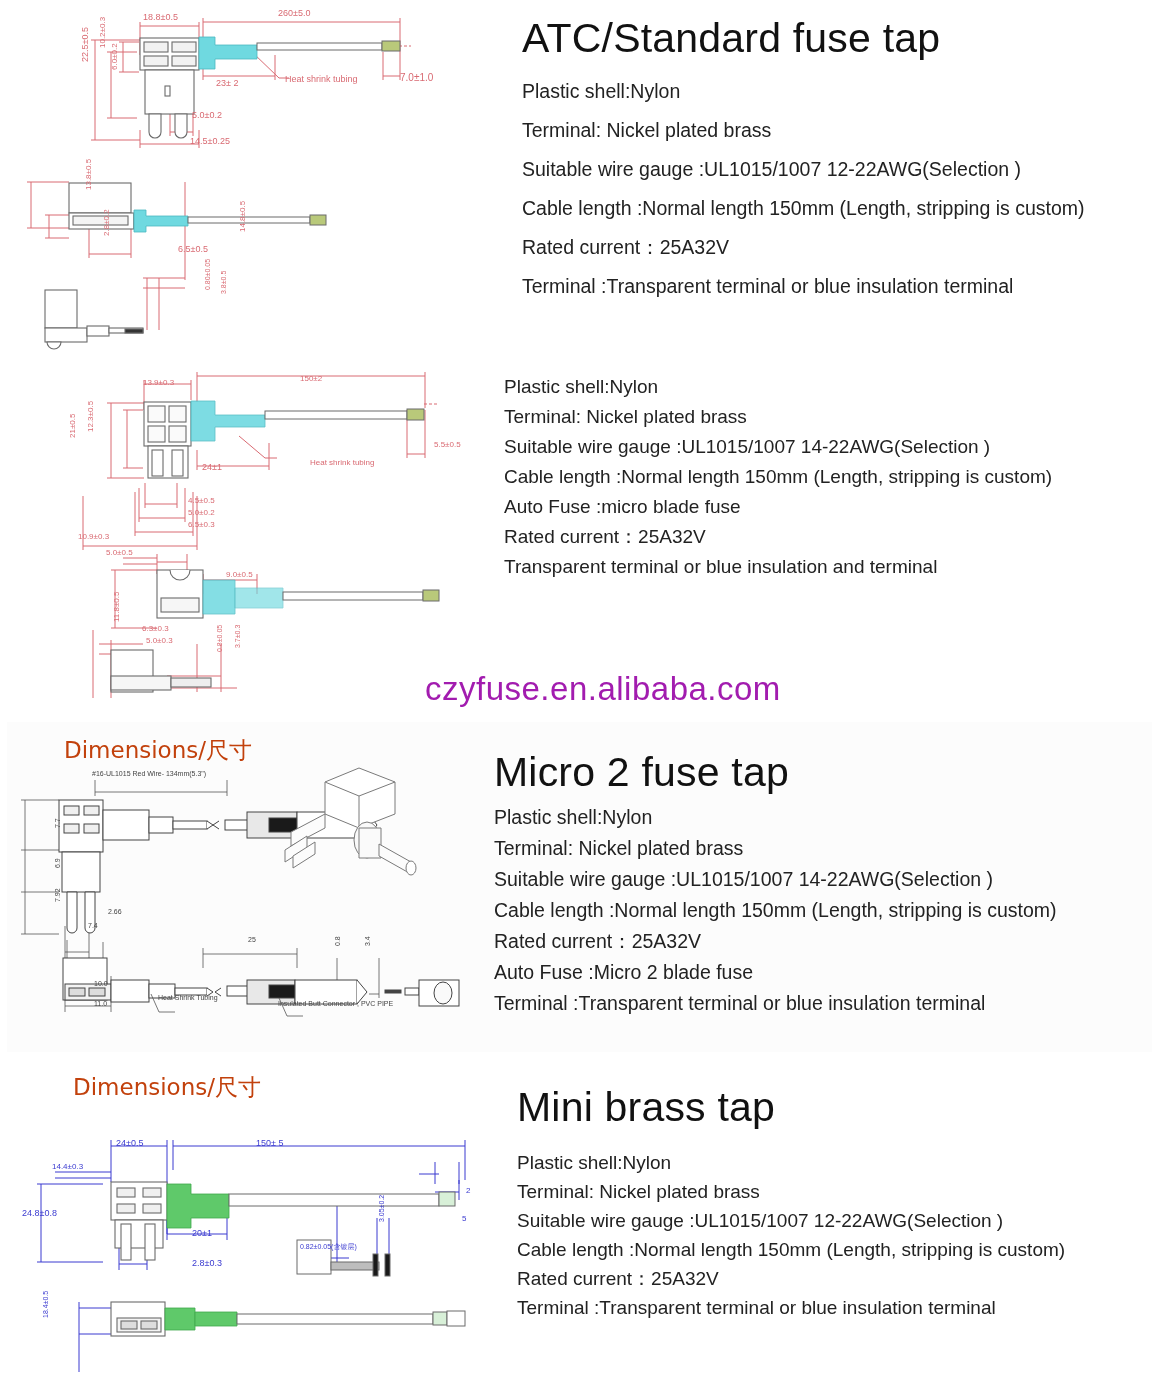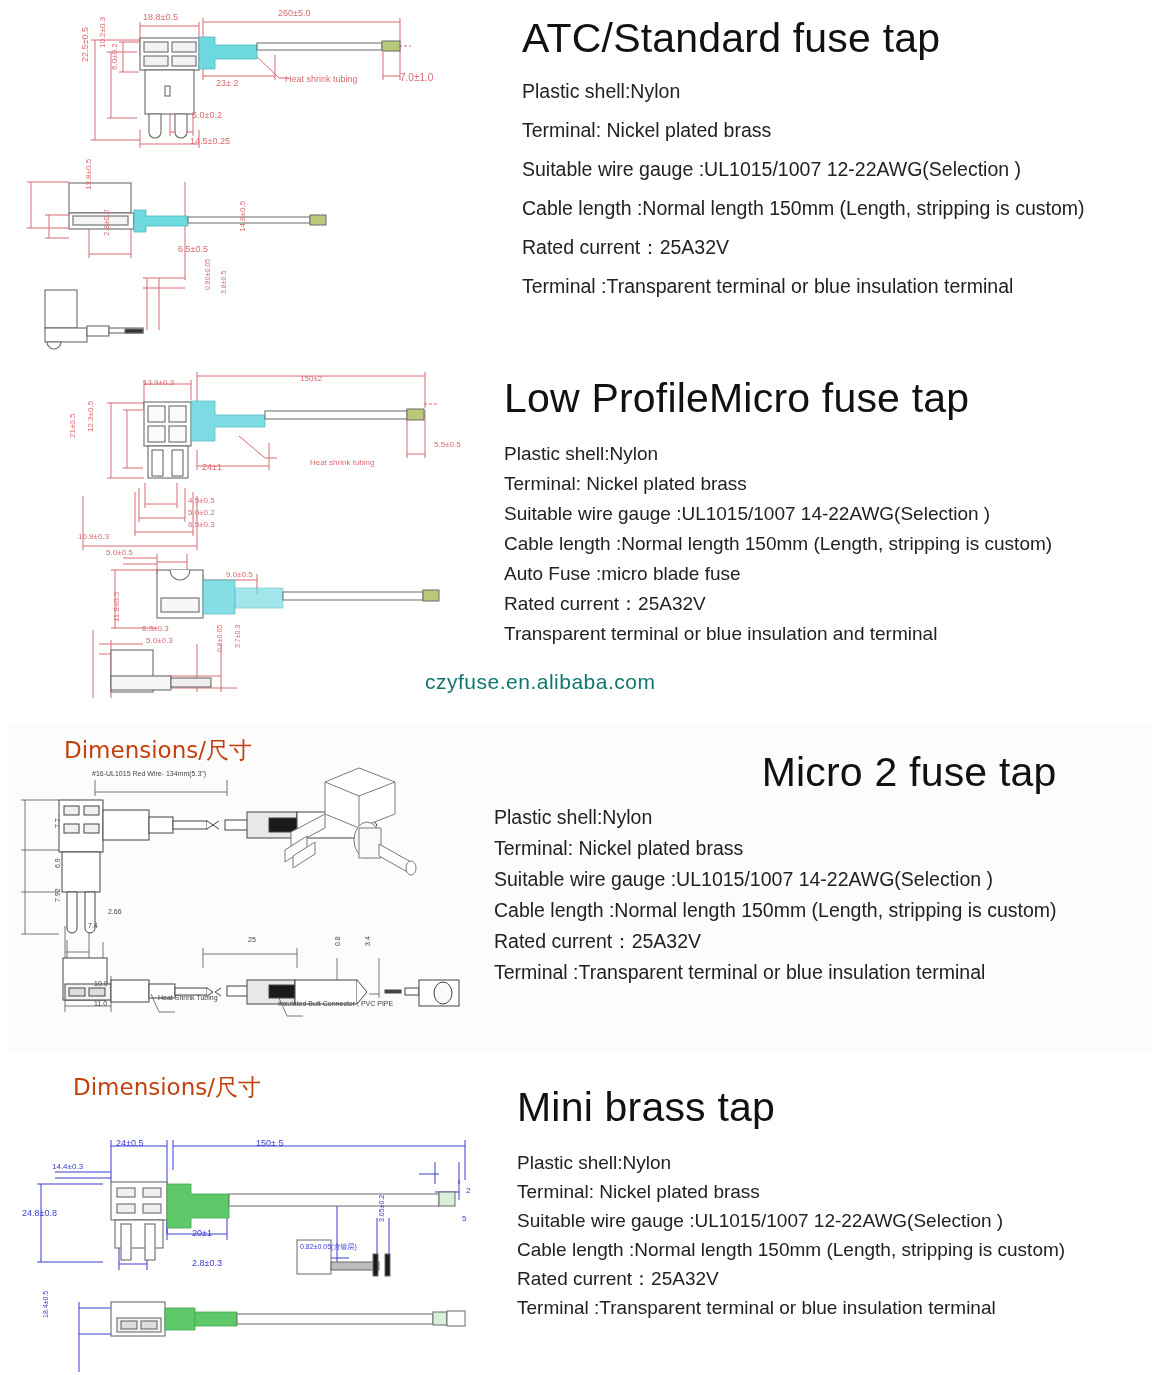--- a/index.html
+++ b/index.html
@@ -41,43 +41,43 @@
 
   
   #sec2 { top: 358px; height: 360px; }
   #sec2 .sec-text { left: 497px; top: 14px; }
   #sec2 .prod-title { font-size: 41px; line-height: 53px; margin-bottom: 14px; }
   #sec2 .spec-line { font-size: 19px; line-height: 30px; }
 
   
   #sec3 { top: 722px; height: 330px; background: #fcfcfc; }
   #sec3 .sec-text { left: 487px; top: 24px; }
-  #sec3 .prod-title { font-size: 41px; line-height: 52px; margin-bottom: 4px; text-align: right; }
+  #sec3 .prod-title { font-size: 41px; line-height: 52px; margin-bottom: 4px; }
   #sec3 .spec-line { font-size: 19.5px; line-height: 31px; }
 
   
   #sec4 { top: 1052px; height: 323px; }
   #sec4 .sec-text { left: 510px; top: 28px; }
   #sec4 .prod-title { font-size: 41px; line-height: 54px; margin-bottom: 14px; }
   #sec4 .spec-line { font-size: 19px; line-height: 29px; }
 
   .dim-header {
     position: absolute;
     color: #c2410c;
     font-size: 23px;
     font-family: "DejaVu Sans", sans-serif;
     white-space: nowrap;
   }
 
   .watermark {
     position: absolute;
     left: 425px;
     top: 670px;
-    font-size: 21px;
-    color: #0f766e;
+    font-size: 33px;
+    color: #a21caf;
     font-family: "Liberation Sans", sans-serif;
     letter-spacing: .5px;
     white-space: nowrap;
     z-index: 5;
   }
 
   svg { display: block; }
 </style>
 </head>
 <body>
@@ -294,21 +294,20 @@
         </g>
         <g stroke="#6b6b6b" stroke-width="1.1" fill="#ffffff">
           <rect x="104" y="292" width="42" height="42"></rect>
           <rect x="104" y="318" width="60" height="14" fill="#f6f6f6"></rect>
           <rect x="164" y="320" width="40" height="9" fill="#eee"></rect>
         </g>
       </svg>
     </div>
 
     <div class="sec-text">
-      <div class="prod-title">Low ProfileMicro fuse tap</div>
       <div class="spec-line">Plastic shell:Nylon</div>
       <div class="spec-line">Terminal: Nickel plated brass</div>
       <div class="spec-line">Suitable wire gauge :UL1015/1007 14-22AWG(Selection )</div>
       <div class="spec-line">Cable length :Normal length 150mm (Length, stripping is custom)</div>
       <div class="spec-line">Auto Fuse :micro blade fuse</div>
       <div class="spec-line"> Rated current：25A32V</div>
       <div class="spec-line">Transparent terminal or blue insulation and terminal</div>
     </div>
   </div>
 
@@ -420,20 +419,21 @@
       </svg>
     </div>
 
     <div class="sec-text">
       <div class="prod-title">Micro 2 fuse tap</div>
       <div class="spec-line">Plastic shell:Nylon</div>
       <div class="spec-line">Terminal: Nickel plated brass</div>
       <div class="spec-line">Suitable wire gauge :UL1015/1007 14-22AWG(Selection )</div>
       <div class="spec-line">Cable length :Normal length 150mm (Length, stripping is custom)</div>
       <div class="spec-line">Rated current：25A32V</div>
+      <div class="spec-line">Auto Fuse :Micro 2 blade fuse</div>
       <div class="spec-line">Terminal :Transparent terminal or blue insulation terminal</div>
     </div>
   </div>
 
   <div class="section" id="sec4">
 
     <div class="dim-header" style="left:66px; top:20px;">Dimensions/尺寸</div>
 
     <div class="sec-drawing" style="top:70px">
       <svg width="500" height="253" viewBox="0 0 500 253">

